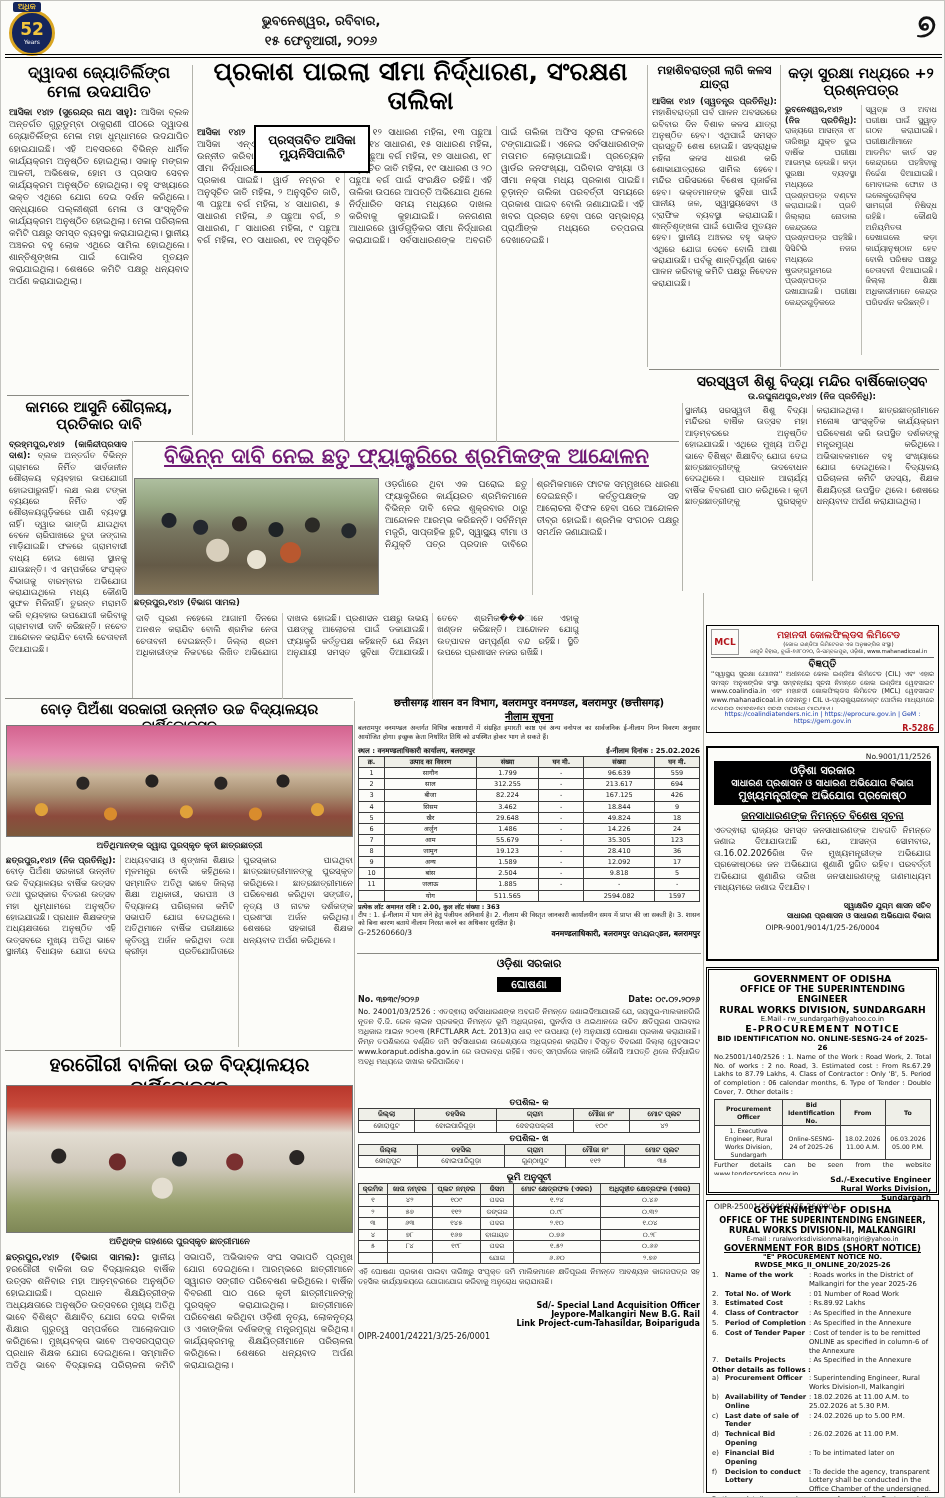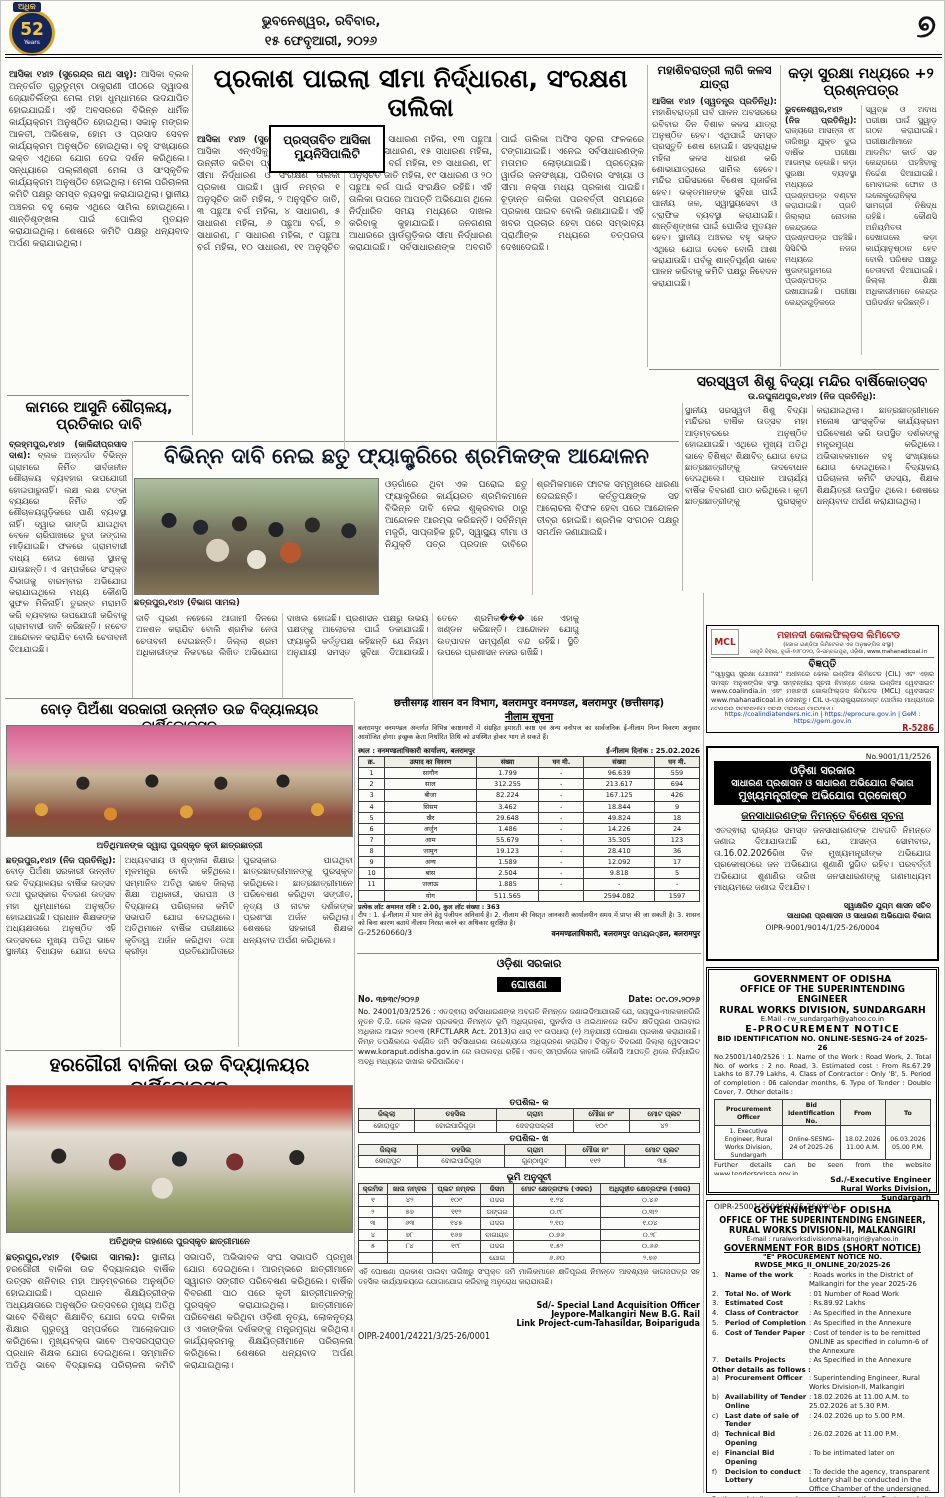--- a/index.html
+++ b/index.html
@@ -57,21 +57,21 @@
     radial-gradient(circle at 45% 70%, #e4ded0 0 10px, transparent 11px),
     linear-gradient(180deg,#b8372c 0%,#c94b3c 14%,#e3ddd2 32%,#cfc8ba 56%,#97a06b 82%,#7e8756 100%); }
   .badge-circle { width:46px; height:46px; border-radius:50%; background:#15265c; border:3px solid #d9a521;
                   color:#f3c63e; display:flex; flex-direction:column; align-items:center; justify-content:center; }
   .badge-ribbon { position:absolute; top:-2px; left:4px; background:#15265c; color:#f3c63e; font-size:8px;
                   font-weight:bold; padding:0 5px; border-radius:2px; z-index:2; }
   .blackbar { background:#000; color:#fff; font-weight:bold; text-align:center; padding:3px 2px; }
   .pill { display:inline-block; background:#000; color:#fff; font-weight:bold; padding:1px 14px; }
   .notice-box { border:2px solid #000; }
   .dbl { border:3px double #000; }
-  .teal { color:#0f172a; }
+  .teal { color:#701a75;text-decoration:underline; }
   .red { color:#b3151c; }
   .blue { color:#1437a8; }
   .tiny { font-size:6.6px; line-height:1.32; text-align:justify; overflow:hidden; }
 </style>
 </head>
 <body>
 
 <div class="page">
 
   <div class="abs" style="left:8px;top:3px;width:60px;height:54px;">
@@ -96,28 +96,29 @@
   <div class="vr" style="left:702px;top:592px;height:900px;"></div>
   <div class="vr" style="left:353px;top:700px;height:792px;"></div>
   <div class="hr" style="left:648px;top:368px;width:290px;"></div>
   <div class="hr" style="left:6px;top:394px;width:182px;"></div>
   <div class="hr" style="left:133px;top:440px;width:545px;"></div>
   <div class="hr" style="left:4px;top:697px;width:348px;"></div>
   <div class="hr" style="left:356px;top:952px;width:344px;"></div>
   <div class="hr" style="left:4px;top:1049px;width:348px;"></div>
 
   <section class="abs" style="left:8px;top:62px;width:180px;height:330px;">
+    <div class="hl ctr" style="font-size:16px;line-height:1.2;">ଦ୍ୱାଦଶ ଜ୍ୟୋତିର୍ଲିଙ୍ଗ ମେଳା ଉଦଯାପିତ</div>
     <p class="bt" style="height:284px;margin-top:5px;"><b class="dl">ଆସିକା ୧୪ା୨ (ସୁରେନ୍ଦ୍ର ନାଥ ସାହୁ):</b> <span>ଆସିକା ବ୍ଲକ ଅନ୍ତର୍ଗତ ଗୁରୁଡୁମ୍ବା ଠାକୁରାଣୀ ପୀଠରେ ଦ୍ୱାଦଶ ଜ୍ୟୋତିର୍ଲିଙ୍ଗ ମେଳା ମହା ଧୁମ୍‌ଧାମରେ ଉଦଯାପିତ ହୋଇଯାଇଛି। ଏହି ଅବସରରେ ବିଭିନ୍ନ ଧାର୍ମିକ କାର୍ଯ୍ୟକ୍ରମ ଅନୁଷ୍ଠିତ ହୋଇଥିଲା। ସକାଳୁ ମଙ୍ଗଳ ଆଳତୀ, ଅଭିଷେକ, ହୋମ ଓ ପ୍ରସାଦ ସେବନ କାର୍ଯ୍ୟକ୍ରମ ଅନୁଷ୍ଠିତ ହୋଇଥିଲା। ବହୁ ସଂଖ୍ୟାରେ ଭକ୍ତ ଏଥିରେ ଯୋଗ ଦେଇ ଦର୍ଶନ କରିଥିଲେ। ସନ୍ଧ୍ୟାରେ ପଲ୍ଲୀଶ୍ରୀ ମେଳା ଓ ସାଂସ୍କୃତିକ କାର୍ଯ୍ୟକ୍ରମ ଅନୁଷ୍ଠିତ ହୋଇଥିଲା। ମେଳା ପରିଚାଳନା କମିଟି ପକ୍ଷରୁ ସମସ୍ତ ବ୍ୟବସ୍ଥା କରାଯାଇଥିଲା। ସ୍ଥାନୀୟ ଅଞ୍ଚଳର ବହୁ ଲୋକ ଏଥିରେ ସାମିଲ ହୋଇଥିଲେ। ଶାନ୍ତିଶୃଙ୍ଖଳା ପାଇଁ ପୋଲିସ ମୁତୟନ କରାଯାଇଥିଲା। ଶେଷରେ କମିଟି ପକ୍ଷରୁ ଧନ୍ୟବାଦ ଅର୍ପଣ କରାଯାଇଥିଲା।</span></p>
   </section>
 
-  <section class="abs" style="left:196px;top:64px;width:447px;height:368px;">
+  <section class="abs" style="left:196px;top:57px;width:447px;height:368px;">
     <div class="hl ctr" style="font-size:25px;line-height:1.15;">ପ୍ରକାଶ ପାଇଲା ସୀମା ନିର୍ଦ୍ଧାରଣ, ସଂରକ୍ଷଣ ତାଲିକା</div>
     <div class="bt c3" style="height:316px;margin-top:10px;"><b class="dl">ଆସିକା ୧୪ା୨ (ସୁରେନ୍ଦ୍ର ନାଥ ସାହୁ):</b> <span>ଆସିକା ଏନ୍‌ଏସିକୁ ମ୍ୟୁନିସିପାଲିଟିକୁ ଉନ୍ନୀତ କରିବା ପ୍ରସ୍ତାବ ପରେ ୱାର୍ଡ ସୀମା ନିର୍ଦ୍ଧାରଣ ଓ ସଂରକ୍ଷଣ ତାଲିକା ପ୍ରକାଶ ପାଇଛି। ୱାର୍ଡ ନମ୍ବର ୧ ଅନୁସୂଚିତ ଜାତି ମହିଳା, ୨ ଅନୁସୂଚିତ ଜାତି, ୩ ପଛୁଆ ବର୍ଗ ମହିଳା, ୪ ସାଧାରଣ, ୫ ସାଧାରଣ ମହିଳା, ୬ ପଛୁଆ ବର୍ଗ, ୭ ସାଧାରଣ, ୮ ସାଧାରଣ ମହିଳା, ୯ ପଛୁଆ ବର୍ଗ ମହିଳା, ୧୦ ସାଧାରଣ, ୧୧ ଅନୁସୂଚିତ ଜାତି, ୧୨ ସାଧାରଣ ମହିଳା, ୧୩ ପଛୁଆ ବର୍ଗ, ୧୪ ସାଧାରଣ, ୧୫ ସାଧାରଣ ମହିଳା, ୧୬ ପଛୁଆ ବର୍ଗ ମହିଳା, ୧୭ ସାଧାରଣ, ୧୮ ଅନୁସୂଚିତ ଜାତି ମହିଳା, ୧୯ ସାଧାରଣ ଓ ୨୦ ପଛୁଆ ବର୍ଗ ପାଇଁ ସଂରକ୍ଷିତ ରହିଛି। ଏହି ତାଲିକା ଉପରେ ଆପତ୍ତି ଅଭିଯୋଗ ଥିଲେ ନିର୍ଦ୍ଧାରିତ ସମୟ ମଧ୍ୟରେ ଦାଖଲ କରିବାକୁ କୁହାଯାଇଛି। ଜନଗଣନା ଆଧାରରେ ୱାର୍ଡଗୁଡ଼ିକର ସୀମା ନିର୍ଦ୍ଧାରଣ କରାଯାଇଛି। ସର୍ବସାଧାରଣଙ୍କ ଅବଗତି ପାଇଁ ତାଲିକା ଅଫିସ ସୂଚନା ଫଳକରେ ଟଙ୍ଗାଯାଇଛି। ଏନେଇ ସର୍ବସାଧାରଣଙ୍କ ମତାମତ ଲୋଡ଼ାଯାଇଛି। ପ୍ରତ୍ୟେକ ୱାର୍ଡର ଜନସଂଖ୍ୟା, ପରିବାର ସଂଖ୍ୟା ଓ ସୀମା ନକ୍ସା ମଧ୍ୟ ପ୍ରକାଶ ପାଇଛି। ଚୂଡ଼ାନ୍ତ ତାଲିକା ପରବର୍ତ୍ତୀ ସମୟରେ ପ୍ରକାଶ ପାଇବ ବୋଲି ଜଣାଯାଇଛି। ଏହି ଖବର ପ୍ରଚାର ହେବା ପରେ ସମ୍ଭାବ୍ୟ ପ୍ରାର୍ଥୀଙ୍କ ମଧ୍ୟରେ ତତ୍ପରତା ଦେଖାଦେଇଛି।</span></div>
   </section>
-  <div class="abs ctr" style="left:268px;top:124px;width:116px;height:48px;border:2px solid #000;background:#fff;z-index:3;padding-top:6px;">
+  <div class="abs ctr" style="left:253px;top:124px;width:116px;height:48px;border:2px solid #000;background:#fff;z-index:3;padding-top:6px;">
     <div class="hl" style="font-size:12px;">ପ୍ରସ୍ତାବିତ ଆସିକା</div>
     <div class="hl" style="font-size:12px;">ମ୍ୟୁନିସିପାଲିଟି</div>
   </div>
 
   <section class="abs" style="left:651px;top:62px;width:125px;height:300px;">
     <div class="hl ctr" style="font-size:11.5px;line-height:1.25;">ମହାଶିବରାତ୍ରୀ ଲାଗି କଳସ ଯାତ୍ରା</div>
     <p class="bt" style="font-size:8.5px;height:258px;margin-top:4px;"><b class="dl">ଆସିକା ୧୪ା୨ (ସ୍ୱତନ୍ତ୍ର ପ୍ରତିନିଧି):</b> <span>ମହାଶିବରାତ୍ରୀ ପର୍ବ ପାଳନ ଅବସରରେ ରବିବାର ଦିନ ବିଶାଳ କଳସ ଯାତ୍ରା ଅନୁଷ୍ଠିତ ହେବ। ଏଥିପାଇଁ ସମସ୍ତ ପ୍ରସ୍ତୁତି ଶେଷ ହୋଇଛି। ସହସ୍ରାଧିକ ମହିଳା କଳସ ଧାରଣ କରି ଶୋଭାଯାତ୍ରାରେ ସାମିଲ ହେବେ। ମନ୍ଦିର ପରିସରରେ ବିଶେଷ ପୂଜାର୍ଚ୍ଚନା ହେବ। ଭକ୍ତମାନଙ୍କ ସୁବିଧା ପାଇଁ ପାନୀୟ ଜଳ, ସ୍ୱାସ୍ଥ୍ୟସେବା ଓ ଟ୍ରାଫିକ ବ୍ୟବସ୍ଥା କରାଯାଇଛି। ଶାନ୍ତିଶୃଙ୍ଖଳା ପାଇଁ ପୋଲିସ ମୁତୟନ ହେବ। ସ୍ଥାନୀୟ ଅଞ୍ଚଳର ବହୁ ଭକ୍ତ ଏଥିରେ ଯୋଗ ଦେବେ ବୋଲି ଆଶା କରାଯାଉଛି। ପର୍ବକୁ ଶାନ୍ତିପୂର୍ଣ୍ଣ ଭାବେ ପାଳନ କରିବାକୁ କମିଟି ପକ୍ଷରୁ ନିବେଦନ କରାଯାଇଛି।</span></p>
   </section>
 
   <section class="abs" style="left:784px;top:64px;width:152px;height:300px;">

